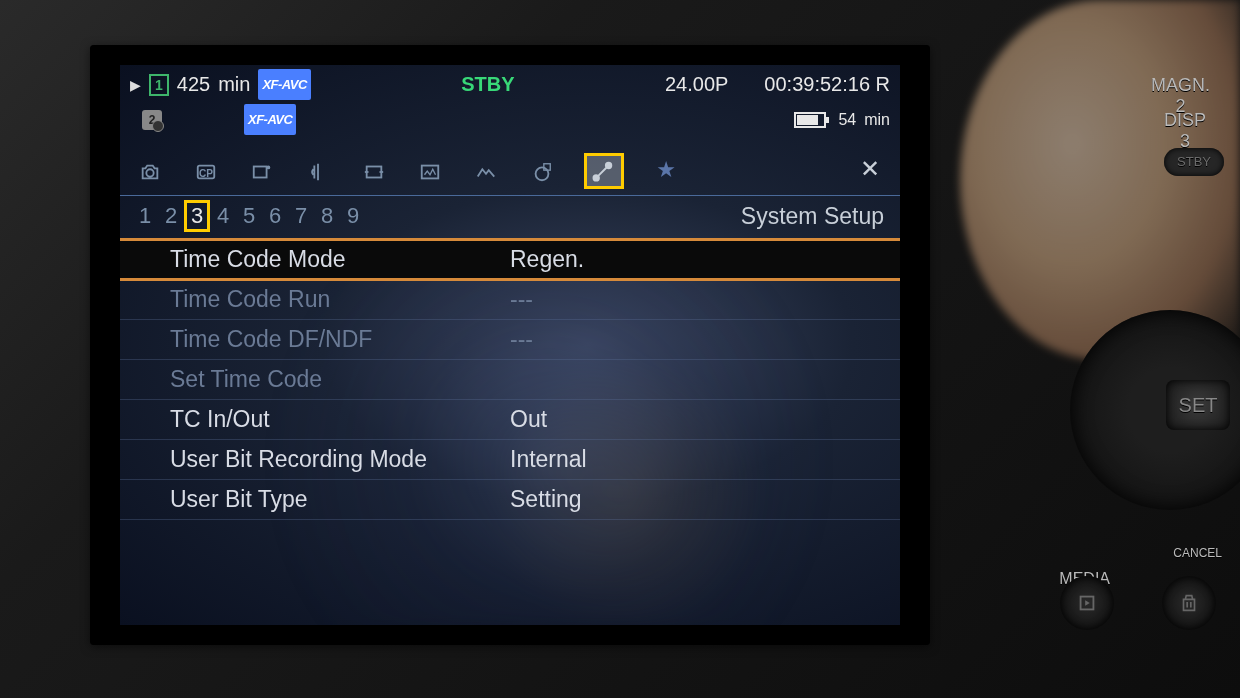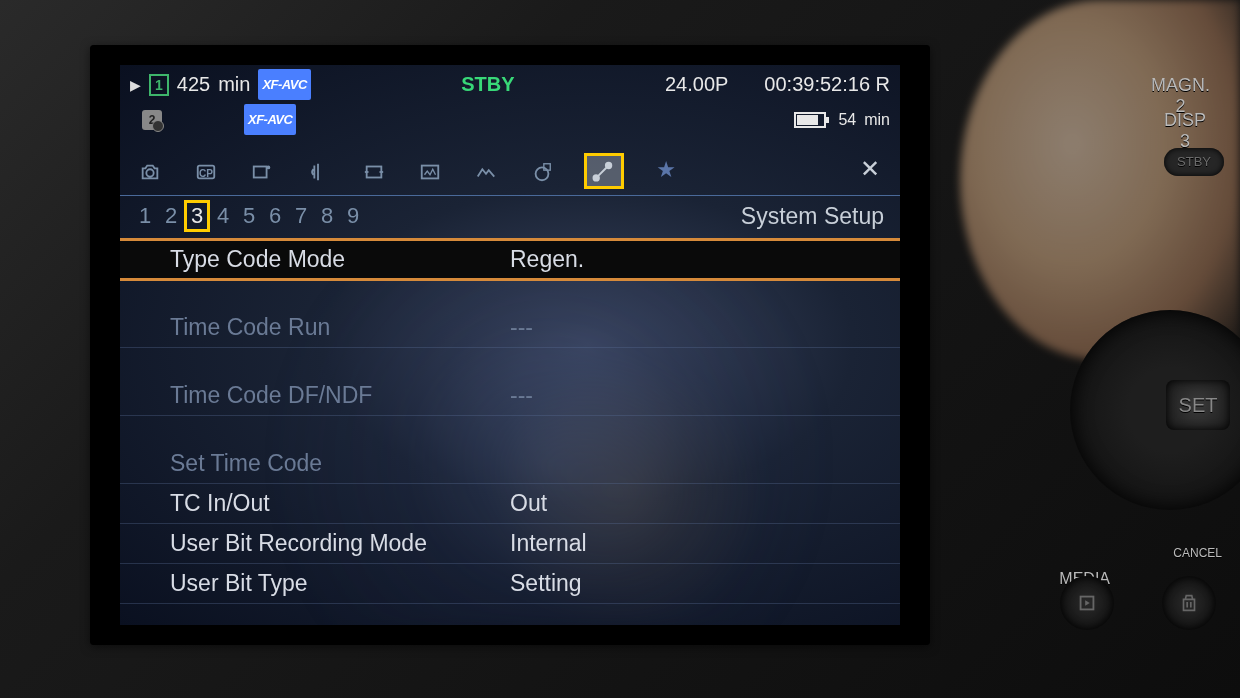--- a/index.html
+++ b/index.html
@@ -180,21 +180,21 @@
   }
   .menu-row {
     display: flex;
     padding: 6px 50px;
     font-size: 23px;
     border-bottom: 1px solid rgba(90,110,150,0.35);
     color: #d8dce5;
     cursor: pointer;
     position: relative;
   }
-  .menu-row.disabled { color: #6a7a95; cursor: default; margin-top: 28px; }
+  .menu-row.disabled { color: #6a7a95; cursor: default; }
   .menu-row.selected {
     background: #0a0a0a;
   }
   .menu-row.selected::before,
   .menu-row.selected::after{
     content:"";
     position:absolute;
     left:0; right:0;
     height:3px;
     background: linear-gradient(90deg, #d68a3a, #d68a3a);
@@ -372,21 +372,21 @@
           <span class="page-num">8</span>
           <span class="page-num">9</span>
           <span class="menu-title">System Setup</span>
       </div>
 
       <div class="menu-bg"></div>
 
       <div class="menu-list">
 
       <div class="menu-row selected">
-            <span class="menu-label">Type Code Mode</span>
+            <span class="menu-label">Time Code Mode</span>
             <span class="menu-value">Regen.</span>
           </div>
           <div class="menu-row disabled">
             <span class="menu-label">Time Code Run</span>
             <span class="menu-value">---</span>
           </div>
           <div class="menu-row disabled">
             <span class="menu-label">Time Code DF/NDF</span>
             <span class="menu-value">---</span>
           </div>

